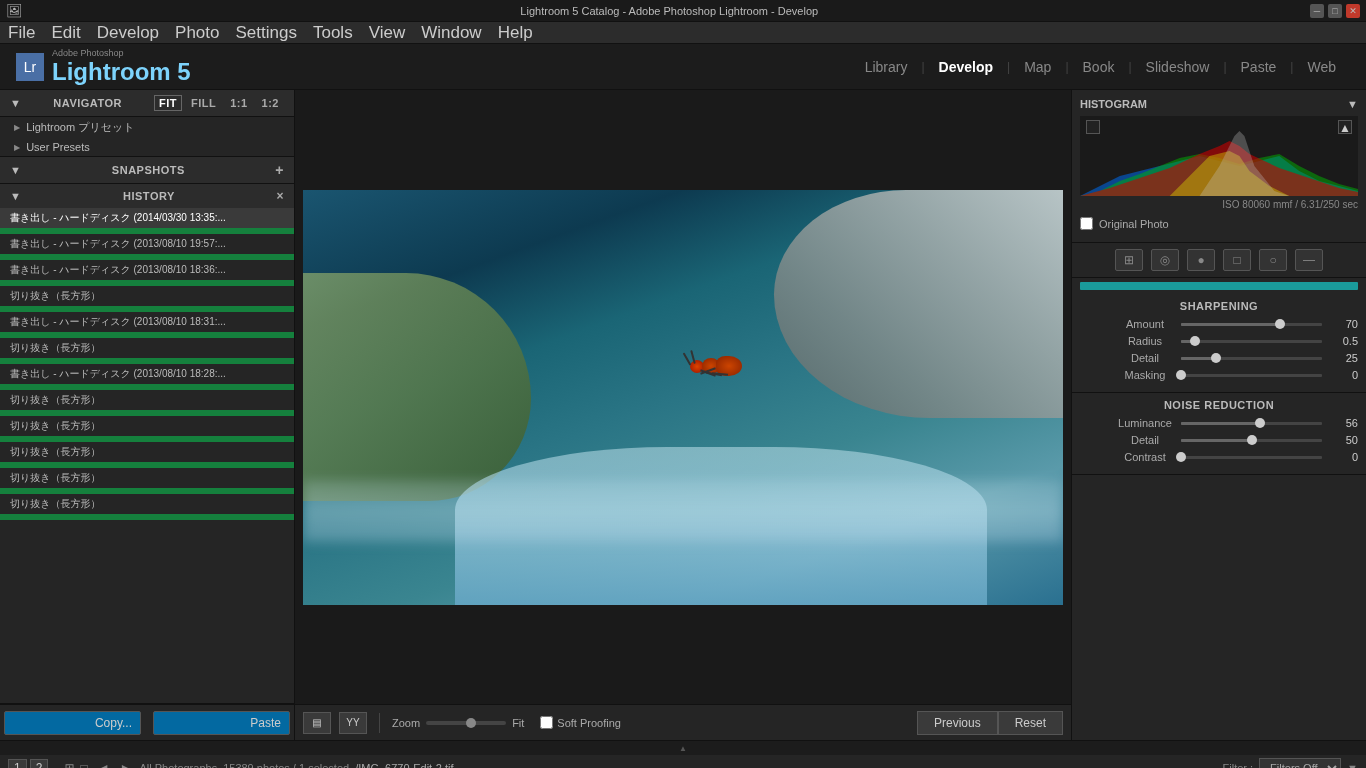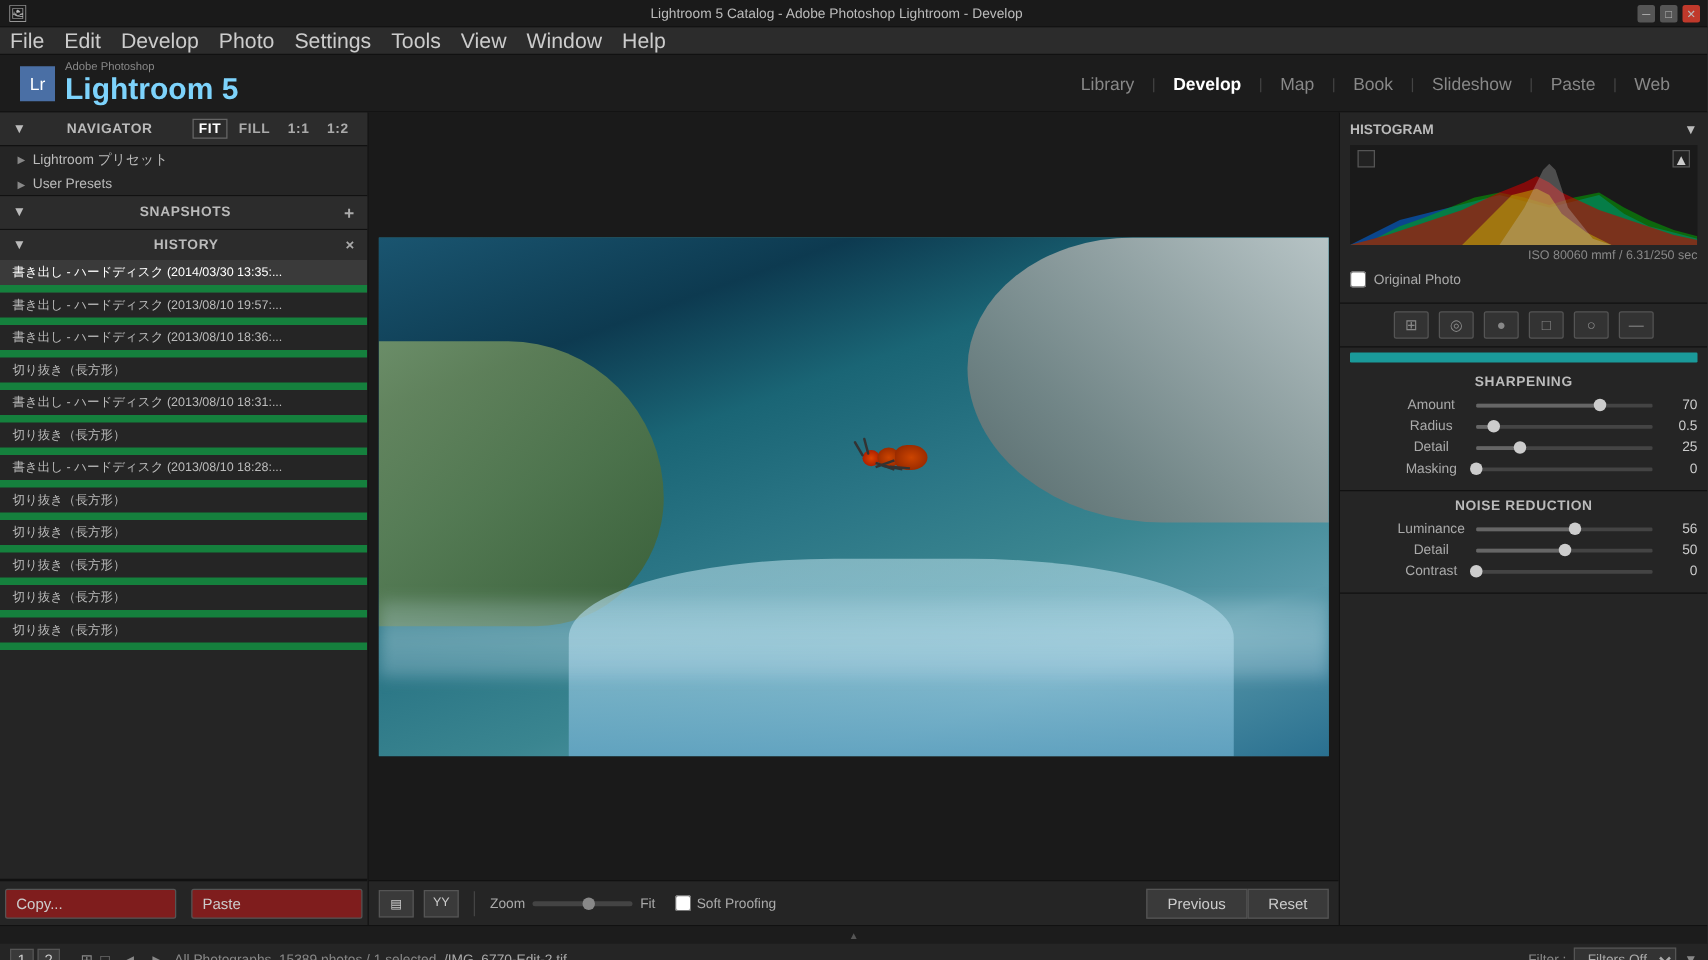--- a/index.html
+++ b/index.html
@@ -85,23 +85,23 @@
       border-bottom: 6px solid #15803d; white-space: nowrap; overflow: hidden; text-overflow: ellipsis;
     }
     .history-item.active { background: #3a3a3a; color: #fff; }
 
     
     #copy-paste-bar {
       height: 36px; background: #252525; border-top: 1px solid #111;
       display: flex; align-items: center; justify-content: center; gap: 4px;
     }
     .cp-btn {
-      flex: 1; margin: 4px; background: #7f1d1d; border: 1px solid #555;
+      flex: 1; margin: 4px; background: #0369a1; border: 1px solid #555;
       color: #ccc; font-size: 12px; padding: 4px 8px; cursor: pointer;
-      text-align: left; border-radius: 2px;
+      text-align: right; border-radius: 2px;
     }
 
     
     #center-panel {
       flex: 1; display: flex; flex-direction: column; background: #1e1e1e;
     }
     #photo-area {
       flex: 1; display: flex; align-items: center; justify-content: center;
       background: #1a1a1a; position: relative;
     }

